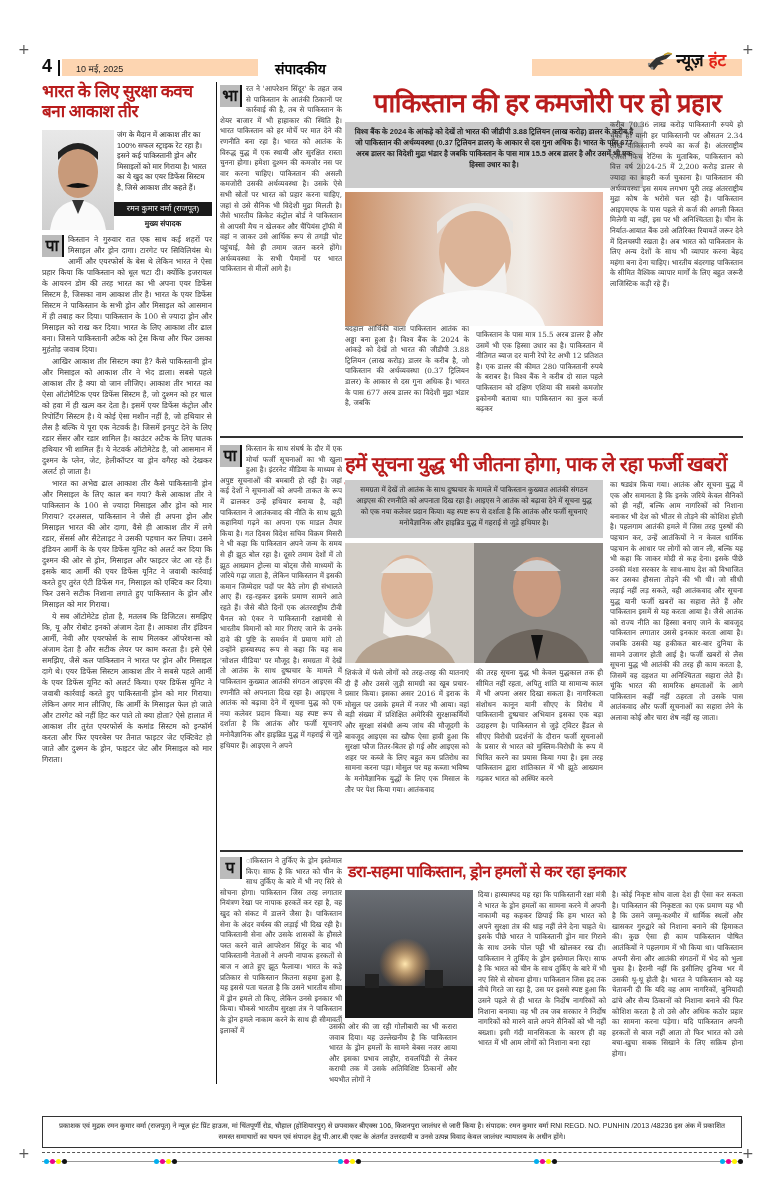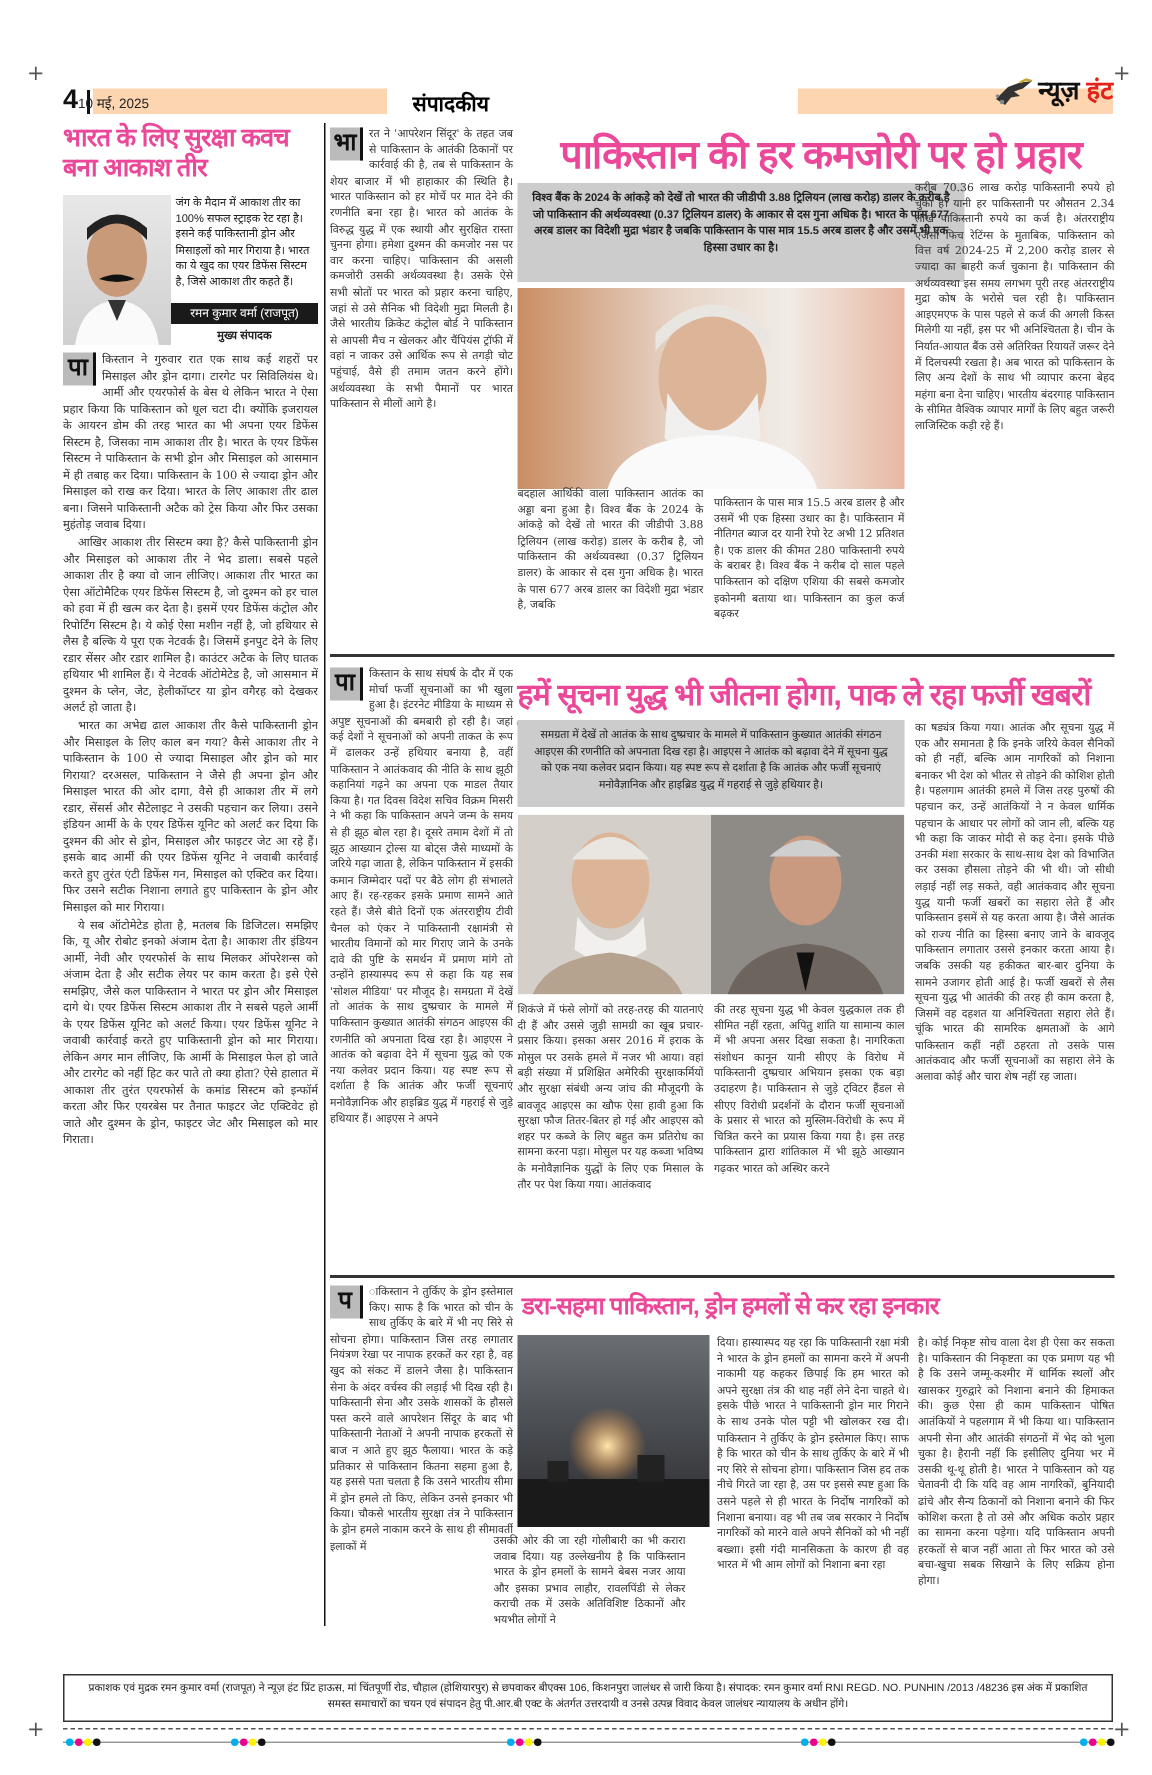--- a/index.html
+++ b/index.html
@@ -3,29 +3,29 @@
 <meta charset="utf-8">
 <style>
 *{box-sizing:border-box;margin:0;padding:0}
 html,body{width:768px;height:1183px;background:#fff;overflow:hidden}
 body{position:relative;font-family:"DejaVu Serif",serif;color:#222}
 .crop{position:absolute;color:#555;font-size:14px;line-height:14px;font-family:"DejaVu Sans",sans-serif}
 .hdr{position:absolute;top:58px;left:40px;width:702px;height:20px}
 .hdr .pn{position:absolute;left:2px;top:-2px;font:bold 18px "Liberation Sans",sans-serif;color:#111}
 .hdr .bar1{position:absolute;left:18px;top:2px;width:2px;height:16px;background:#111}
 .hdr .band1{position:absolute;left:22px;top:1px;width:196px;height:17px;background:#fdd5b1}
-.hdr .date{position:absolute;left:12px;top:4px;font:9px "Liberation Sans",sans-serif;color:#222}
+.hdr .date{position:absolute;left:36px;top:4px;font:9px "Liberation Sans",sans-serif;color:#222}
 .hdr .sec{position:absolute;left:235px;top:1px;font:bold 14px "Liberation Sans",sans-serif;color:#000000}
 .hdr .band3{position:absolute;left:492px;top:1px;width:210px;height:17px;background:#fdd5b1}
-.logo{position:absolute;right:0;top:-10px;font:bold 17px "Liberation Sans",sans-serif}
+.logo{position:absolute;right:16px;top:-10px;font:bold 17px "Liberation Sans",sans-serif}
 .logo .a{color:#111}.logo .b{color:#e2231a}
 .logo .bird{display:inline-block;width:28px;height:20px;vertical-align:middle;margin-right:2px}
 .col{position:absolute;font-size:7.2px;line-height:10.6px;text-align:justify;color:#333;overflow:hidden}
 .col p{text-indent:10px;margin-bottom:1px}
-.h1{position:absolute;font:bold 19px/21px "Liberation Sans",sans-serif;color:#ec4899;letter-spacing:-.5px}
+.h1{position:absolute;font:bold 19px/21px "Liberation Sans",sans-serif;color:#b91c1c;letter-spacing:-.5px}
 .dropcap{float:left;width:22px;height:22px;background:#bbb;color:#111;font:bold 16px/22px "Liberation Sans",sans-serif;text-align:center;margin:1px 4px 0 0;border-right:2px solid #111}
 .vr{position:absolute;width:1px;background:#111}
 .hr{position:absolute;height:2px;background:#333}
 .callout{position:absolute;background:#ccc;font:bold 7.4px/11px "Liberation Sans",sans-serif;text-align:center;padding:4px 8px;color:#222}
 .photo{position:absolute;overflow:hidden}
 .footer{position:absolute;left:42px;top:1116px;width:700px;height:32px;border:1px solid #333;font:7px/11px "Liberation Sans",sans-serif;text-align:center;padding:3px 8px;color:#222}
 .dash{position:absolute;left:42px;top:1152px;width:700px;border-top:1px dashed #555}
 .reg{position:absolute;top:1159px;height:5px;display:flex;gap:1px}
 .reg i{display:block;width:5px;height:5px;border-radius:50%}
 .regline{position:absolute;left:42px;top:1161px;width:700px;height:1px;background:#999}

